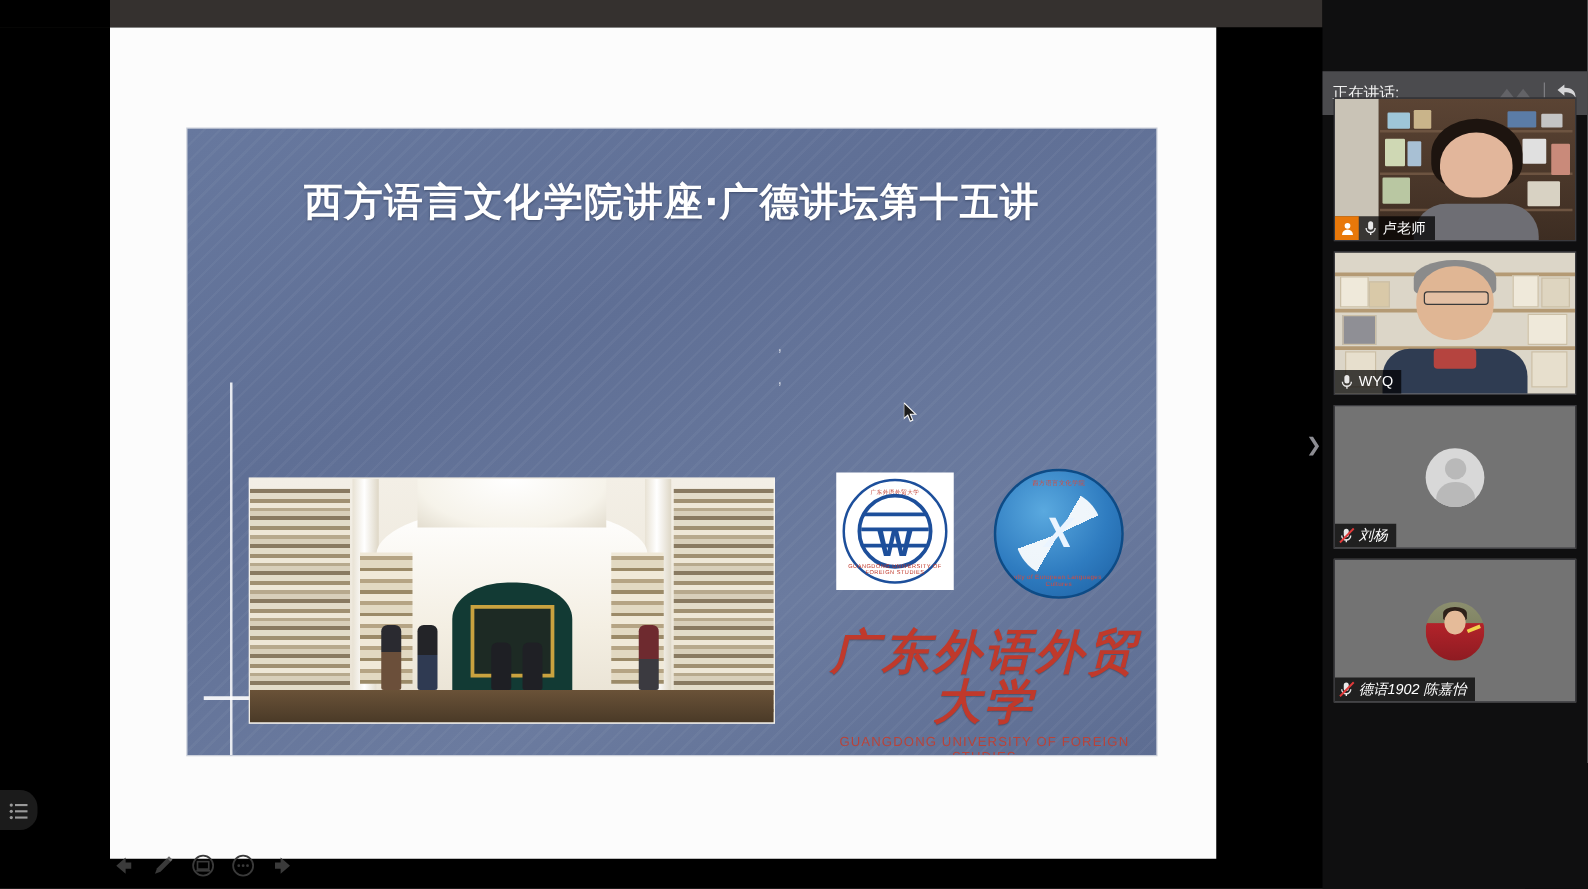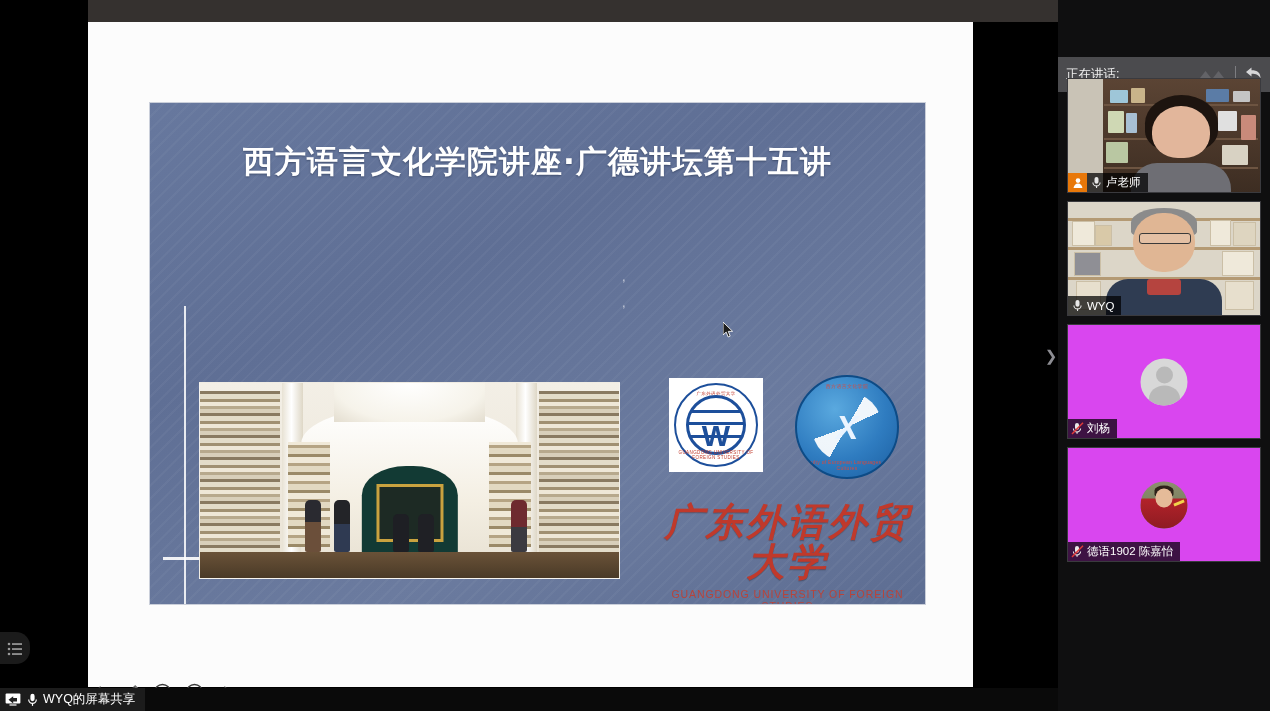--- a/index.html
+++ b/index.html
@@ -201,21 +201,21 @@
   }
   .panel-header .label{color:#f0f0f0;font-size:12.5px;}
   .panel-header .right{margin-left:auto;display:flex;align-items:center;gap:9px;}
   .ph-chev{width:28px;height:14px;}
   .ph-sep{width:1px;height:17px;background:#7d7d81;}
   .ph-back{color:#d6d6d8;font-size:16px;line-height:1;}
 
   .tiles{position:absolute;left:0;top:78px;width:212px;}
   .tile{position:relative;width:194px;height:115px;margin:0 9px 8px 9px;
     background:#222226;border:1px solid #3a3a3e;box-sizing:border-box;overflow:hidden;}
-  .tile.t-empty{background:#d946ef;}
+  .tile.t-empty{background:#737373;font-style:italic;}
   .nameplate{
     position:absolute;left:0;bottom:0;height:19px;display:flex;align-items:center;
     background:rgba(0,0,0,.72);padding:0 7px 0 0;
   }
   .host-badge{width:19px;height:19px;background:#e8780a;display:flex;
     align-items:center;justify-content:center;}
   .host-badge svg{display:block;}
   .mic{width:19px;height:19px;display:flex;align-items:center;justify-content:center;}
   .nm{color:#ffffff;font-size:11.5px;white-space:nowrap;}
 
@@ -401,39 +401,20 @@
         <circle cx="2" cy="8" r="1.3" fill="#9a9a9a"></circle>
           <rect x="5" y="7.2" width="10" height="1.7" fill="#9a9a9a"></rect>
         <circle cx="2" cy="13" r="1.3" fill="#9a9a9a"></circle>
           <rect x="5" y="12.2" width="10" height="1.7" fill="#9a9a9a"></rect>
       </svg>
     </div>
   </div>
 
   <div class="collapse-chevron">❯</div>
 
-  <div class="taskbar">
-    <div class="task-item">
-      <span class="scr">
-        <svg width="16" height="13" viewBox="0 0 16 13">
-            <rect x="0.6" y="0.6" width="14.8" height="10" rx="1" fill="#fff"></rect>
-            <path d="M3.5 6.8 L8.2 3.2 L8.2 5 L12 5 L12 8.6 L8.2 8.6 L8.2 10.4 Z" fill="#222"></path>
-            <rect x="4.5" y="11.4" width="7" height="1.2" fill="#fff"></rect>
-          </svg>
-      </span>
-      <span class="mic2">
-        <svg width="11" height="14" viewBox="0 0 11 14">
-            <rect x="3.4" y="0.8" width="4.2" height="7.4" rx="2.1" fill="#fff"></rect>
-            <path d="M1.7 6.6 a3.8 3.8 0 0 0 7.6 0" fill="none" stroke="#fff" stroke-width="1.2"></path>
-            <rect x="4.9" y="10.3" width="1.2" height="2.6" fill="#fff"></rect>
-          </svg>
-      </span>
-      <span class="tx">WYQ的屏幕共享</span>
-    </div>
-  </div>
 
   <div class="panel">
 
     <div class="panel-header">
       <span class="label">正在讲话:</span>
       <span class="right">
         <span class="ph-chev">
           <svg width="28" height="14" viewBox="0 0 28 14">
               <path d="M2 10 L7.5 3 L13 10 L13 13 L2 13 Z" fill="#636367"></path>
               <path d="M15 10 L20.5 3 L26 10 L26 13 L15 13 Z" fill="#636367"></path>

